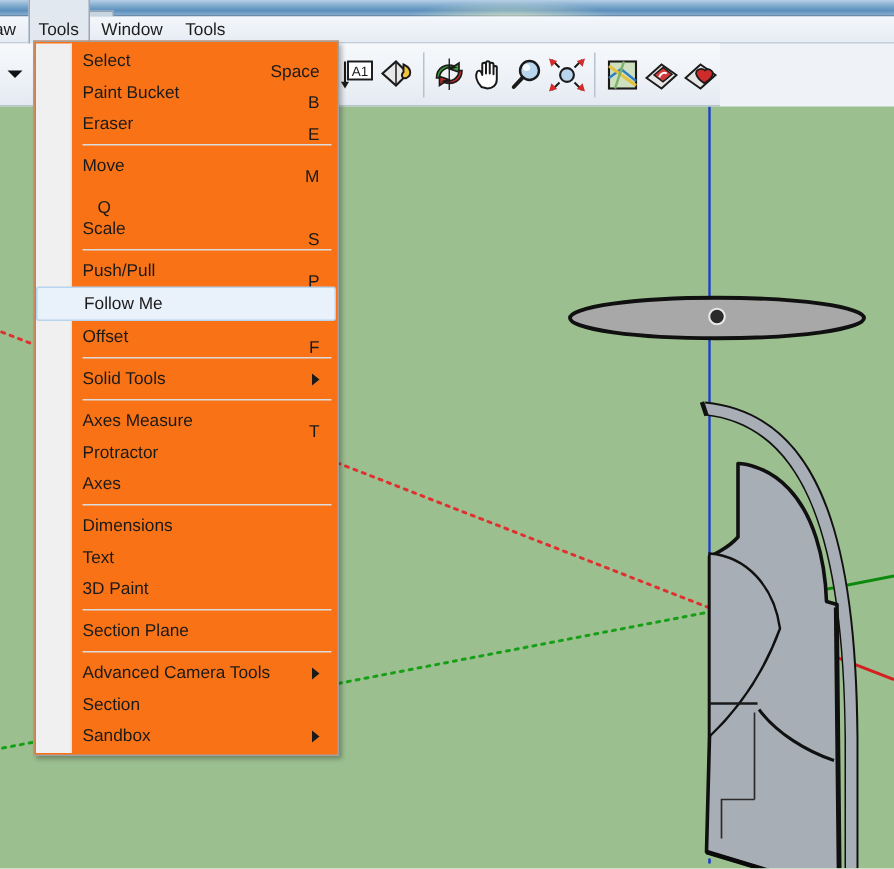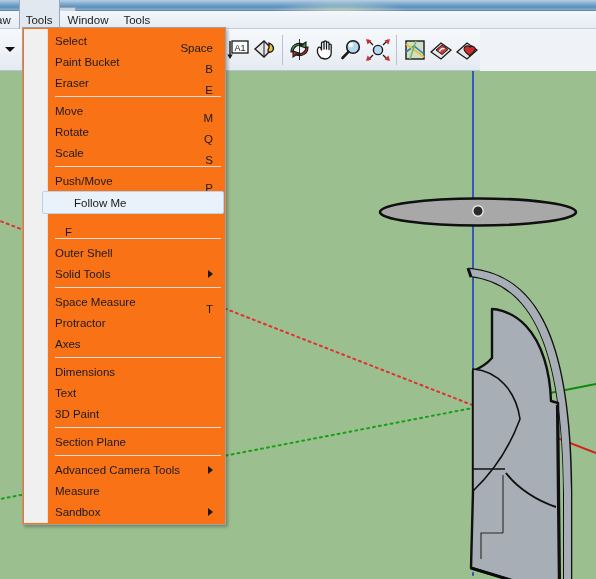--- a/index.html
+++ b/index.html
@@ -122,21 +122,21 @@
     border-top: 4px solid transparent;
     border-bottom: 4px solid transparent;
     border-left: 5px solid #1a1a1a;
     margin-left: 8px;
   }
   .menu-row.highlight {
     background: #e9f1fb;
     border: 1px solid #b7d3ee;
     border-radius: 2px;
     height: 23px;
-    margin-left: 19px; margin-right: 1px;
+    margin-left: 1px; margin-right: 1px;
     padding-left: 31px;
     justify-content: flex-end;
   }
   .menu-sep {
     height: 1px; background: #dcdcdc;
     margin: 3px 4px 3px 32px;
   }
 </style>
 </head>
 <body>
@@ -303,49 +303,46 @@
         <div class="menu-row">
           <span class="mi-label">Eraser</span>
           <span class="mi-accel">E</span>
         </div>
         <div class="menu-sep"></div>
         <div class="menu-row">
           <span class="mi-label">Move</span>
           <span class="mi-accel">M</span>
         </div>
         <div class="menu-row">
-          <span class="mi-label">Rotate</span>
           <span class="mi-accel">Q</span>
         </div>
         <div class="menu-row">
           <span class="mi-label">Scale</span>
           <span class="mi-accel">S</span>
         </div>
         <div class="menu-sep"></div>
         <div class="menu-row">
-          <span class="mi-label">Push/Move</span>
+          <span class="mi-label">Push/Pull</span>
           <span class="mi-accel">P</span>
         </div>
         <div class="menu-row highlight">
           <span class="mi-label">Follow Me</span>
         </div>
         <div class="menu-row">
+          <span class="mi-label">Offset</span>
           <span class="mi-accel">F</span>
         </div>
         <div class="menu-sep"></div>
-        <div class="menu-row">
-          <span class="mi-label">Outer Shell</span>
-        </div>
         <div class="menu-row">
           <span class="mi-label">Solid Tools</span>
           <span class="mi-sub"></span>
         </div>
         <div class="menu-sep"></div>
         <div class="menu-row">
-          <span class="mi-label">Space Measure</span>
+          <span class="mi-label">Axes Measure</span>
           <span class="mi-accel">T</span>
         </div>
         <div class="menu-row">
           <span class="mi-label">Protractor</span>
         </div>
         <div class="menu-row">
           <span class="mi-label">Axes</span>
         </div>
         <div class="menu-sep"></div>
         <div class="menu-row">
@@ -360,21 +357,21 @@
         <div class="menu-sep"></div>
         <div class="menu-row">
           <span class="mi-label">Section Plane</span>
         </div>
         <div class="menu-sep"></div>
         <div class="menu-row">
           <span class="mi-label">Advanced Camera Tools</span>
           <span class="mi-sub"></span>
         </div>
         <div class="menu-row">
-          <span class="mi-label">Measure</span>
+          <span class="mi-label">Section</span>
         </div>
         <div class="menu-row">
           <span class="mi-label">Sandbox</span>
           <span class="mi-sub"></span>
         </div>
       </div>
   </div>
 
 </div>
 

